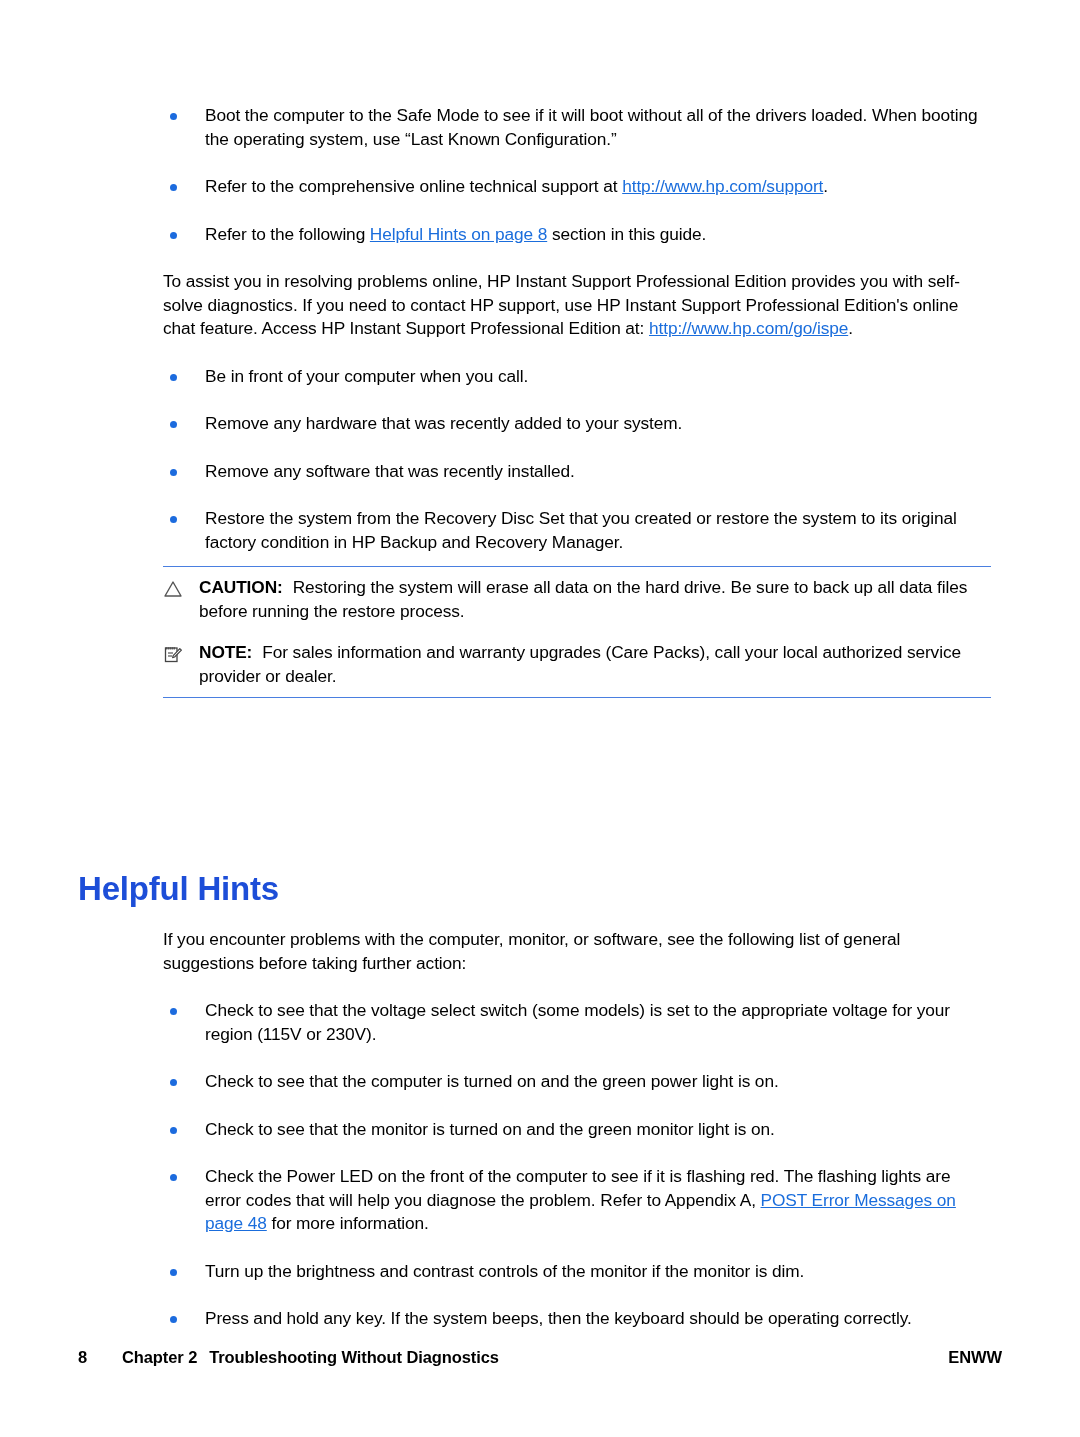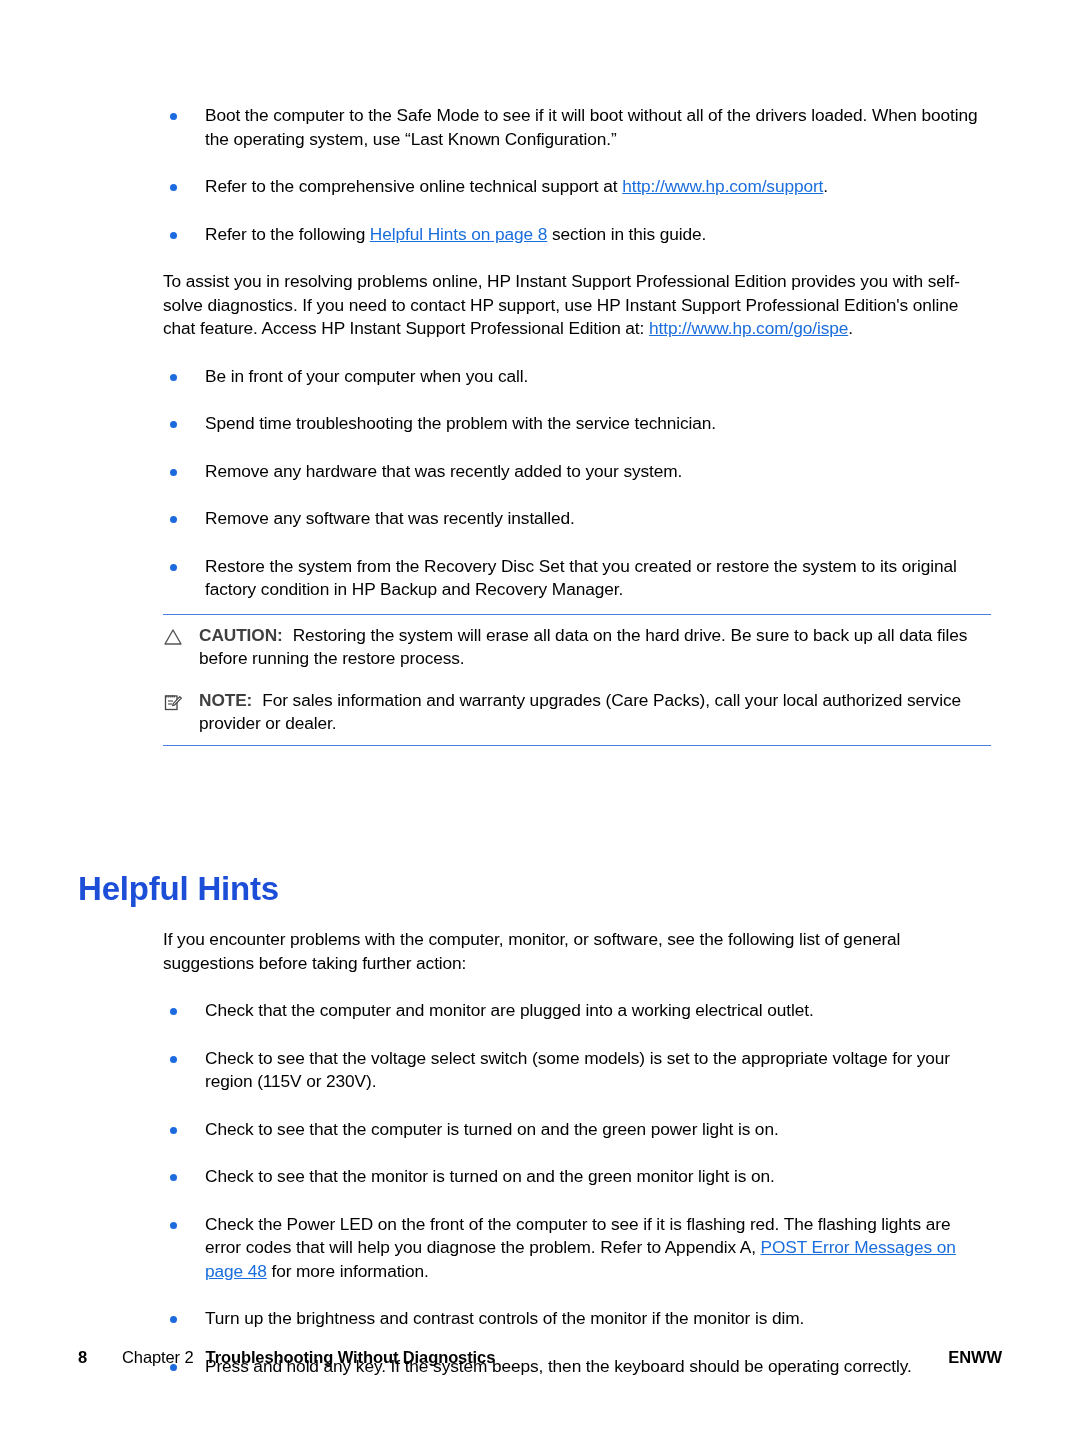--- a/index.html
+++ b/index.html
@@ -75,21 +75,21 @@
     padding: 0;
   }
   .admon {
     position: relative;
     padding: 9px 0 9px 36px;
     font-size: 17.3px;
     line-height: 23.5px;
     letter-spacing: -0.1px;
   }
   .admon .label {
-    color: #404040;
+    color: #000000;
     font-weight: bold;
     margin-right: 10px;
   }
   .admon .icon {
     position: absolute;
     left: -1px;
     top: 11px;
     width: 22px;
     height: 22px;
   }
@@ -119,21 +119,21 @@
     position: absolute;
     left: 78px;
     top: 1348px;
     width: 924px;
     display: flex;
     align-items: baseline;
     font-size: 16.5px;
     letter-spacing: -0.1px;
   }
   .footer .pg { font-weight: bold; width: 44px; }
-  .footer .chap { font-weight: normal; margin-right: 12px; }
+  .footer .chap { font-weight: bold; margin-right: 12px; }
   .footer .chaptitle { font-weight: bold; }
   .footer .spacer { flex: 1; }
   .footer .enww { font-weight: bold; }
 </style>
 </head>
 <body>
 
 <div class="page">
 
   <div class="content">
@@ -154,24 +154,20 @@
     </ul>
 
     <p class="body" style="margin-top:24px;">To assist you in resolving problems online, HP Instant Support Professional Edition provides you with self-solve diagnostics. If you need to contact HP support, use HP Instant Support Professional Edition's online chat feature. Access HP Instant Support Professional Edition at: <a class="doclink" href="#">http://www.hp.com/go/ispe</a>.</p>
 
 
 
     <ul class="bullets">
       <li>
         <span class="dot"></span>
         <span>Be in front of your computer when you call.</span>
-      </li>
-      <li>
-        <span class="dot"></span>
-        <span>Spend time troubleshooting the problem with the service technician.</span>
       </li>
       <li>
         <span class="dot"></span>
         <span>Remove any hardware that was recently added to your system.</span>
       </li>
       <li>
         <span class="dot"></span>
         <span>Remove any software that was recently installed.</span>
       </li>
       <li>
@@ -214,24 +210,20 @@
 
   <h1 class="section-title">Helpful Hints</h1>
 
   <div class="content2">
 
     <p class="body">If you encounter problems with the computer, monitor, or software, see the following list of general suggestions before taking further action:</p>
 
     <ul class="bullets">
       <li>
         <span class="dot"></span>
-        <span>Check that the computer and monitor are plugged into a working electrical outlet.</span>
-      </li>
-      <li>
-        <span class="dot"></span>
         <span>Check to see that the voltage select switch (some models) is set to the appropriate voltage for your region (115V or 230V).</span>
       </li>
       <li>
         <span class="dot"></span>
         <span>Check to see that the computer is turned on and the green power light is on.</span>
       </li>
       <li>
         <span class="dot"></span>
         <span>Check to see that the monitor is turned on and the green monitor light is on.</span>
       </li>

